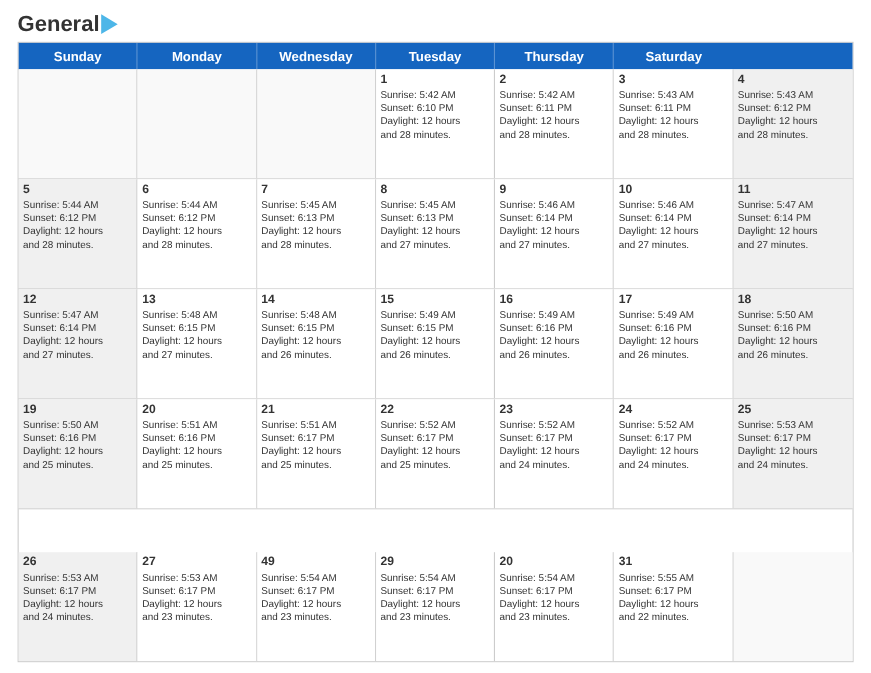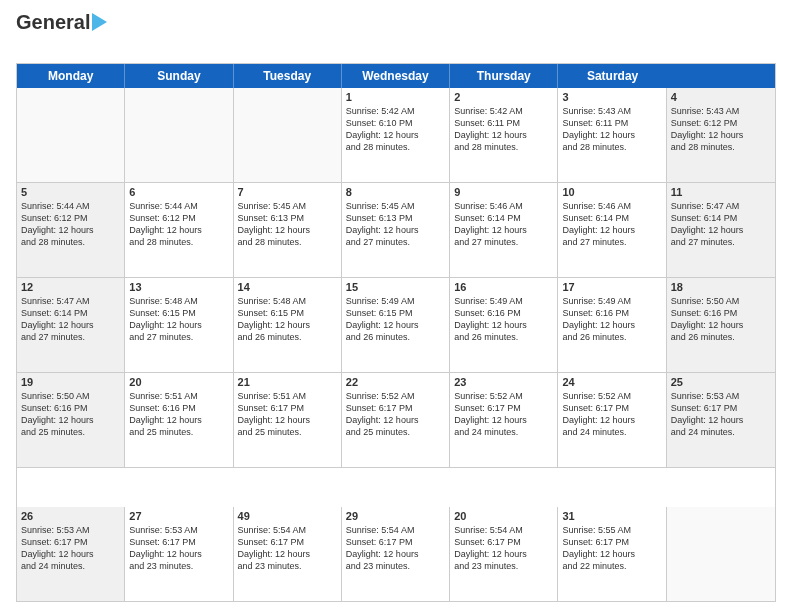--- a/index.html
+++ b/index.html
@@ -9,21 +9,20 @@
       width: 792px;
       height: 612px;
       overflow: hidden;
     }
     .page {
       width: 792px;
       height: 612px;
       padding: 12px 16px 10px 16px;
       display: flex;
       flex-direction: column;
-      gap: 25px;
     }
     .header {
       display: flex;
       justify-content: space-between;
       align-items: flex-start;
       margin-bottom: 8px;
     }
     .logo {
       display: flex;
       flex-direction: column;
@@ -113,24 +112,24 @@
       <div style="font-size:20px;font-weight:bold;color:#1565c0;margin-top:-2px;"></div>
     </div>
     <div class="title-block">
       <h1></h1>
       <h2></h2>
     </div>
   </div>
 
   <div class="calendar">
     <div class="cal-header-row">
+        <div class="cal-header-cell">Sunday</div>
         <div class="cal-header-cell">Monday</div>
-        <div class="cal-header-cell">Sunday</div>
+        <div class="cal-header-cell">Wednesday</div>
         <div class="cal-header-cell">Tuesday</div>
-        <div class="cal-header-cell">Wednesday</div>
         <div class="cal-header-cell">Thursday</div>
         <div class="cal-header-cell">Saturday</div>
       </div>
     <div class="cal-body">
         <div class="cal-row">
           <div class="cal-cell empty"></div>
           <div class="cal-cell empty"></div>
           <div class="cal-cell empty"></div>
           <div class="cal-cell">
             <div class="day-num">1</div>

